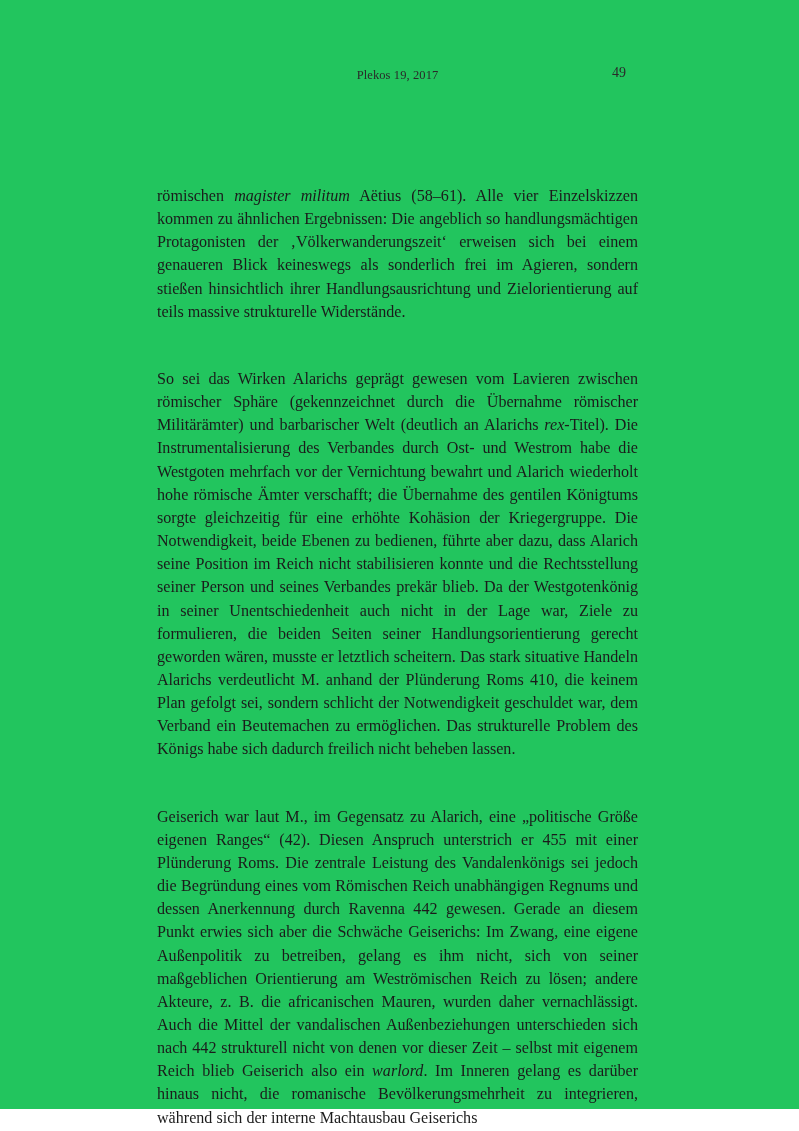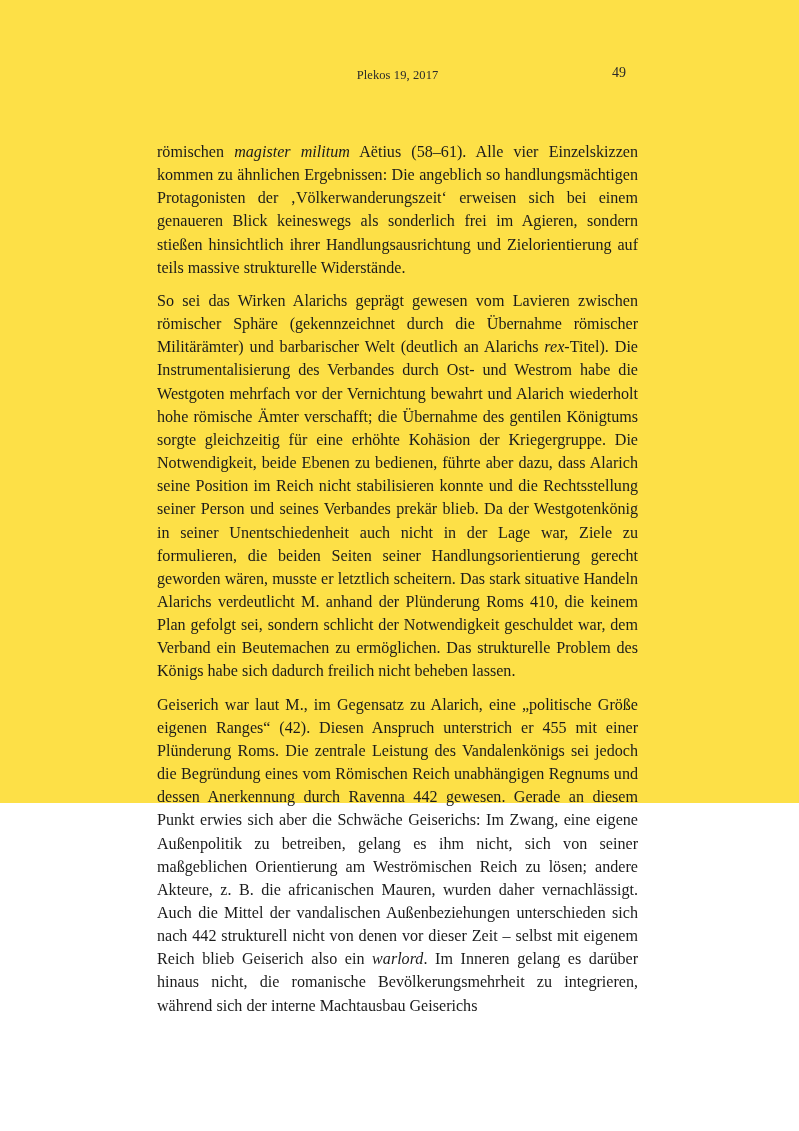--- a/index.html
+++ b/index.html
@@ -13,22 +13,22 @@
     position: relative;
     font-family: "Liberation Serif", "DejaVu Serif", serif;
     color: #1a1a1a;
     overflow: hidden;
   }
 
   .page {
     position: absolute;
     left: 0; top: 0;
     width: 799px;
-    height: 803px;
-    background: #fde047;
+    height: 1109px;
+    background: #22c55e;
   }
 
   
   .running-head {
     position: absolute;
     left: 157px;
     top: 68px;
     width: 481px;
     height: 20px;
   }
@@ -69,21 +69,21 @@
     word-spacing: 0px;
     color: #1b1b1b;
   }
   .para:last-child { margin-bottom: 0; }
 
   .para i, .para em {
     font-style: italic;
   }
 
   
-  .para { text-rendering: optimizeLegibility; }
+  .para { text-rendering: optimizeLegibility; margin-top: 44px; }
 </style>
 </head>
 <body>
 
 <div class="page">
 
   <div class="running-head">
     <div class="running-head-title">Plekos 19, 2017</div>
     <div class="running-head-pageno">49</div>
   </div>

